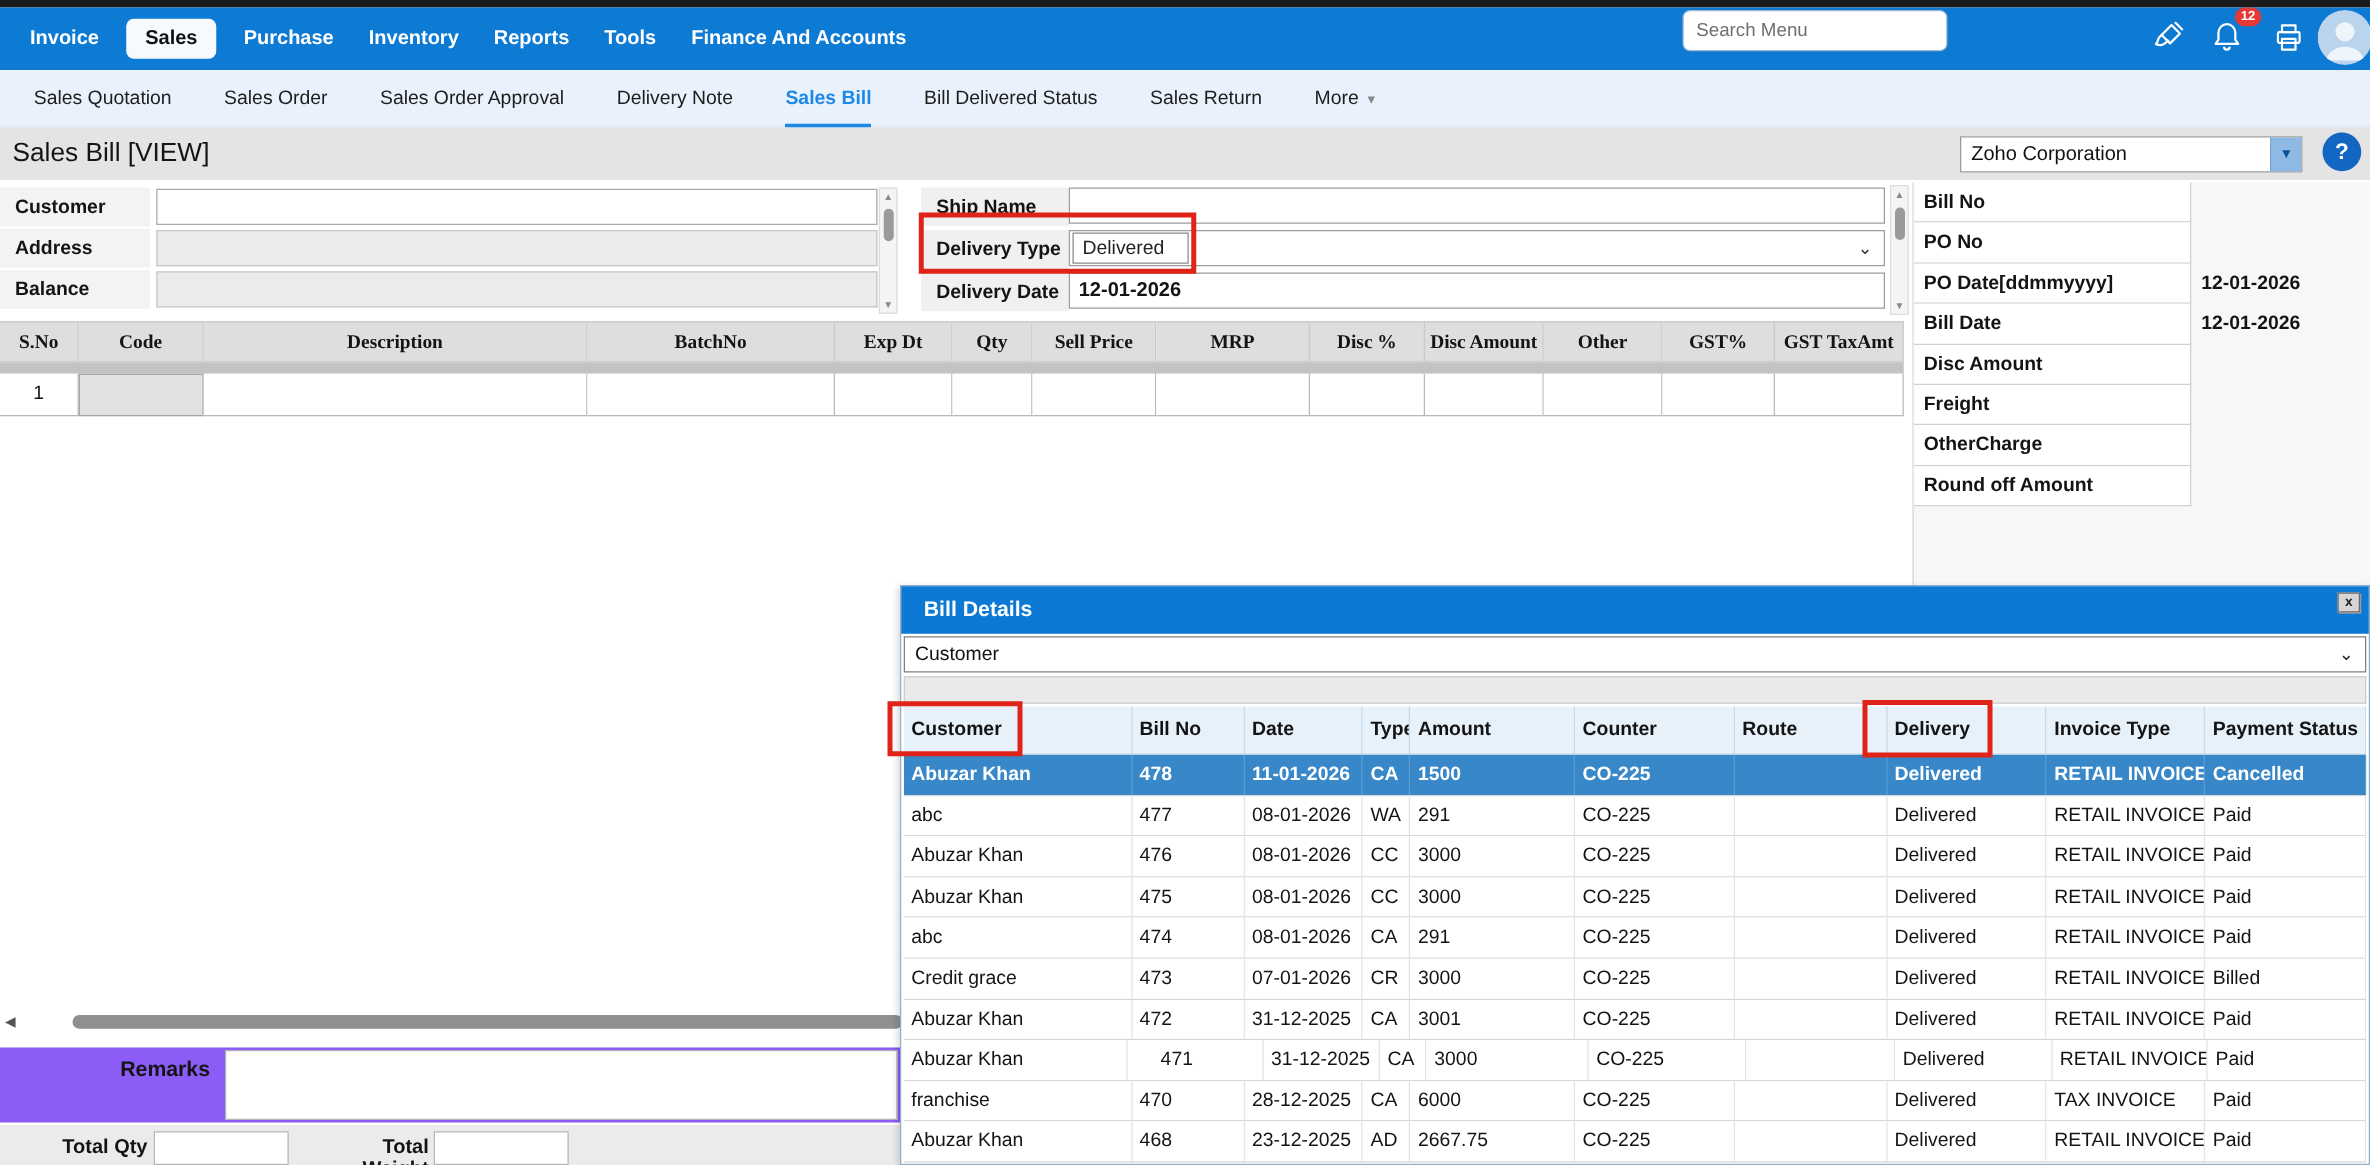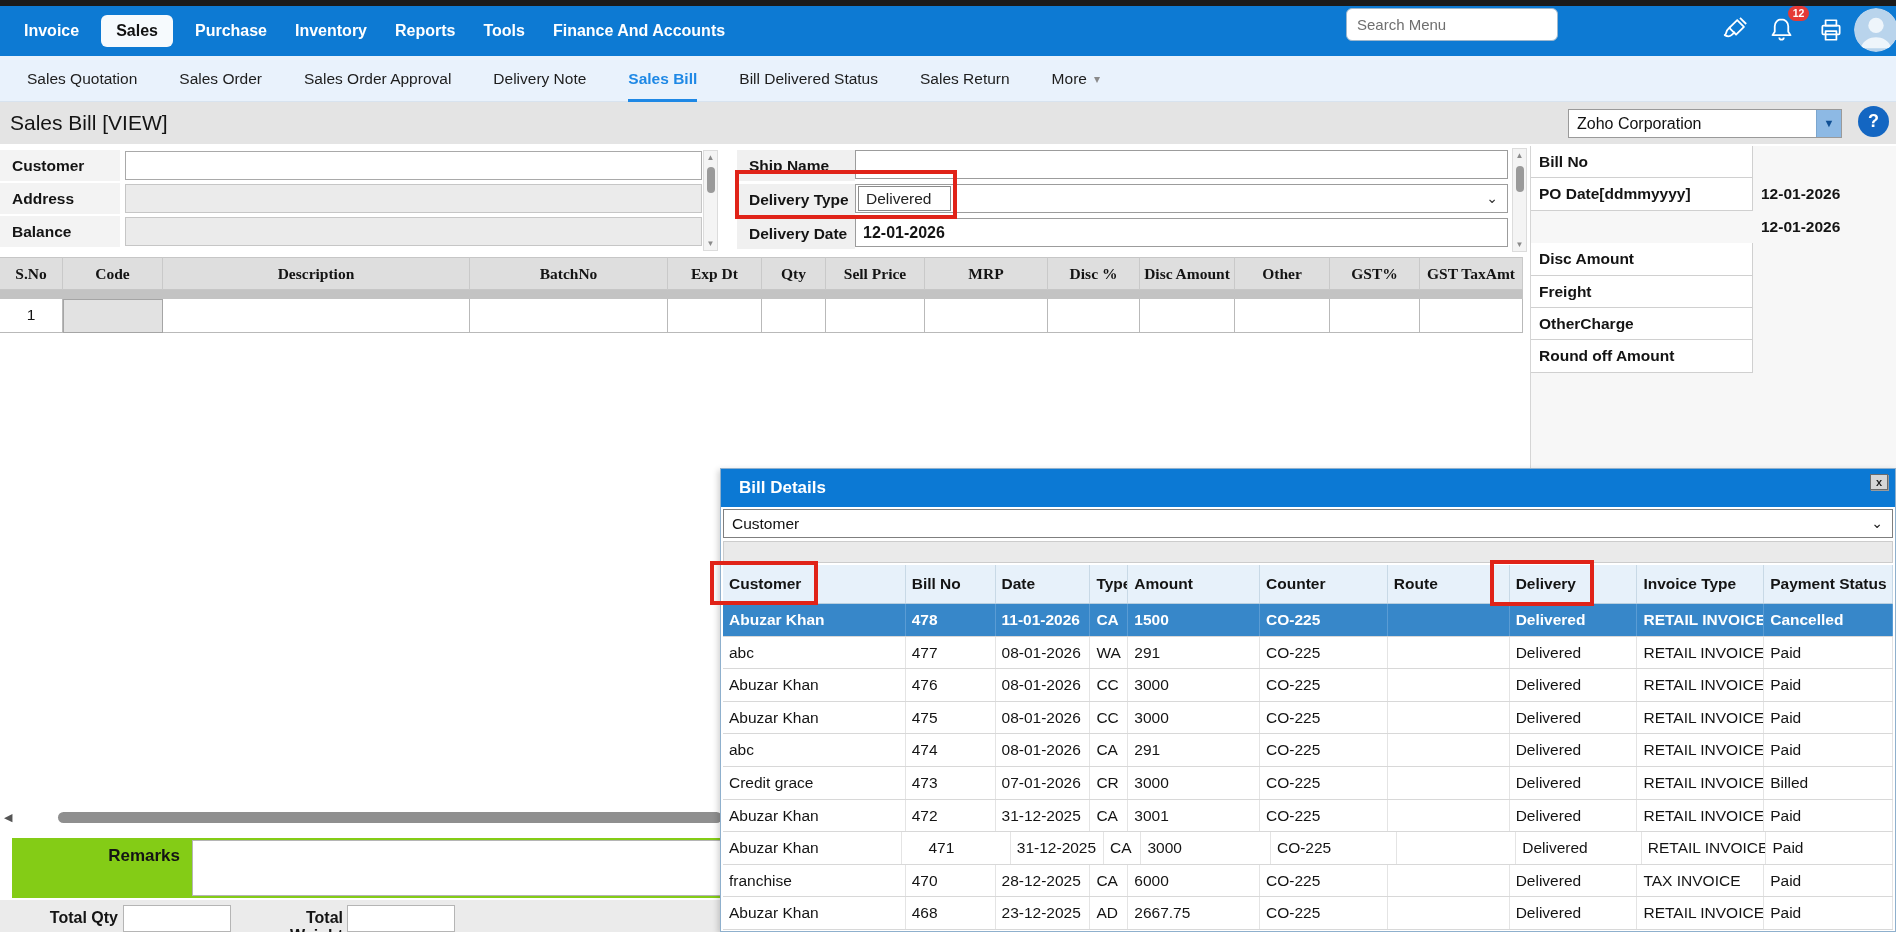--- a/index.html
+++ b/index.html
@@ -79,21 +79,21 @@
   .rp-row { position:relative; height:32.4px; }
   .rp-label { position:absolute; left:0; top:0; width:222px; height:100%; background:#fff;
               border-right:1px solid #d0d0d0; border-bottom:1px solid #d0d0d0; font-weight:bold;
               font-size:15.5px; line-height:32px; padding-left:8px; white-space:nowrap; }
   .rp-value { position:absolute; left:230px; top:0; height:100%; font-weight:bold; font-size:15.5px; line-height:32px; }
 
   
   .hscroll { left:0; top:810px; width:722px; height:15px; }
   .hs-arrow { position:absolute; left:4px; top:1px; color:#555; font-size:11px; cursor:pointer; }
   .hs-thumb { position:absolute; left:58px; top:2px; width:664px; height:11px; background:#8f8f8f; border-radius:6px; cursor:grab; }
-  .remarks-band { left:12px; top:838px; width:722px; height:60px; background:#84cc16; }
+  .remarks-band { left:0; top:838px; width:722px; height:60px; background:#8b5cf6; }
   .remarks-label { position:absolute; left:0; top:8px; width:168px; text-align:right; font-weight:bold; font-size:17px; }
   .remarks-input { position:absolute; left:180px; top:2px; width:538px; height:56px; background:#fff;
                    border:1px solid #b5b5b5; resize:none; outline:none; font-family:inherit; }
   .totals-band { left:0; top:900px; width:722px; height:32px; background:#ebebeb; }
   .tot-label { position:absolute; top:9px; text-align:right; font-weight:bold; font-size:16px;padding-left:44px; }
   .tot-input { position:absolute; top:5px; width:108px; height:27px; background:#fff; border:1px solid #b5b5b5; }
 
   
   .modal { left:720px; top:468px; width:1176px; height:464px; background:#fff; border:1px solid #8fb0cd;
            box-shadow:-2px 2px 6px rgba(0,0,0,0.18); z-index:10; }
@@ -249,24 +249,29 @@
     <div class="td" style="width: 90px;"></div>
     <div class="td" style="width: 103px;"></div>
   </div>
 
 <div class="abs right-panel" id="right-panel">
     <div class="rp-row">
       <div class="rp-label">Bill No</div>
       <div class="rp-value"></div>
     </div>
     <div class="rp-row">
+      <div class="rp-label">PO No</div>
+      <div class="rp-value"></div>
+    </div>
+    <div class="rp-row">
       <div class="rp-label">PO Date[ddmmyyyy]</div>
       <div class="rp-value">12-01-2026</div>
     </div>
     <div class="rp-row">
+      <div class="rp-label">Bill Date</div>
       <div class="rp-value">12-01-2026</div>
     </div>
     <div class="rp-row">
       <div class="rp-label">Disc Amount</div>
       <div class="rp-value"></div>
     </div>
     <div class="rp-row">
       <div class="rp-label">Freight</div>
       <div class="rp-value"></div>
     </div>

